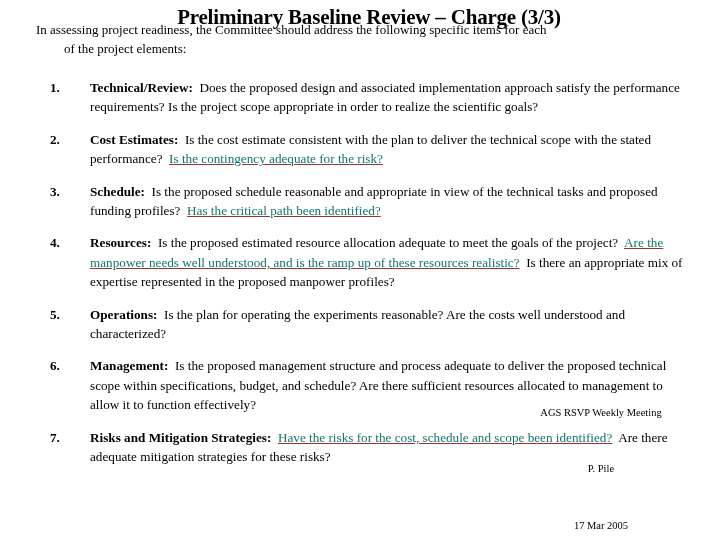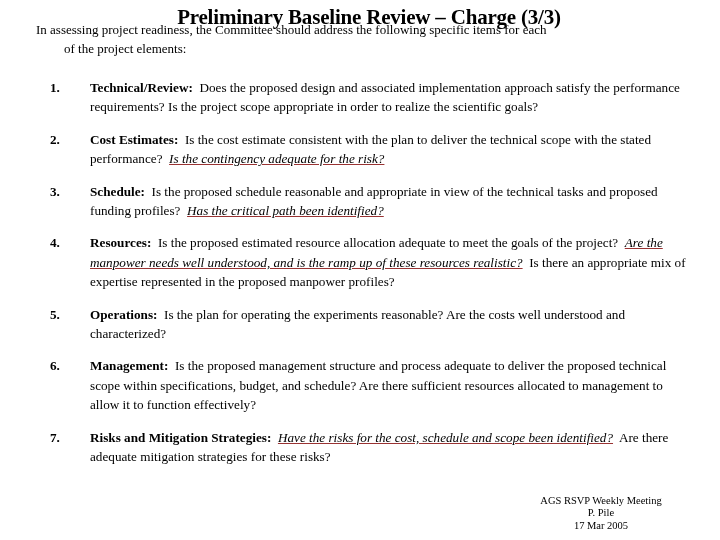--- a/index.html
+++ b/index.html
@@ -71,24 +71,23 @@
     position: absolute;
     left: 50px;
     top: 0;
     font-weight: bold;
     font-size: 13.2px;
   }
   .item .lbl {
     font-weight: bold;
   }
   .em {
-    color: #000000;
+    color: #0f766e;
     text-decoration: underline;
     text-decoration-color: #993333;
-    font-style: italic;
   }
   .sp { white-space: pre; }
 
   
   .item.i1 { margin-bottom: 13px; }
   .item.i2 { margin-bottom: 13px; }
   .item.i3 { margin-bottom: 13px; }
   .item.i4 { margin-bottom: 13px; }
   .item.i5 { margin-bottom: 13px; }
   .item.i6 { margin-bottom: 13px; }
@@ -99,21 +98,21 @@
     position: absolute;
     right: 14px;
     bottom: 8px;
     width: 210px;
     text-align: center;
     font-size: 10.5px;
     line-height: 12.5px;
     z-index: 4;
     pointer-events: none;
   }
-  .footer div { white-space: nowrap; }
+  .footer div { white-space: nowrap; margin-top: 44px; }
 </style>
 </head>
 <body>
 
 <div class="slide">
 
   <div class="slide-title">Preliminary Baseline Review – Charge (3/3)</div>
 
   <div class="intro">
     <span>In assessing project readiness, the Committee should address the following specific items for each</span>

